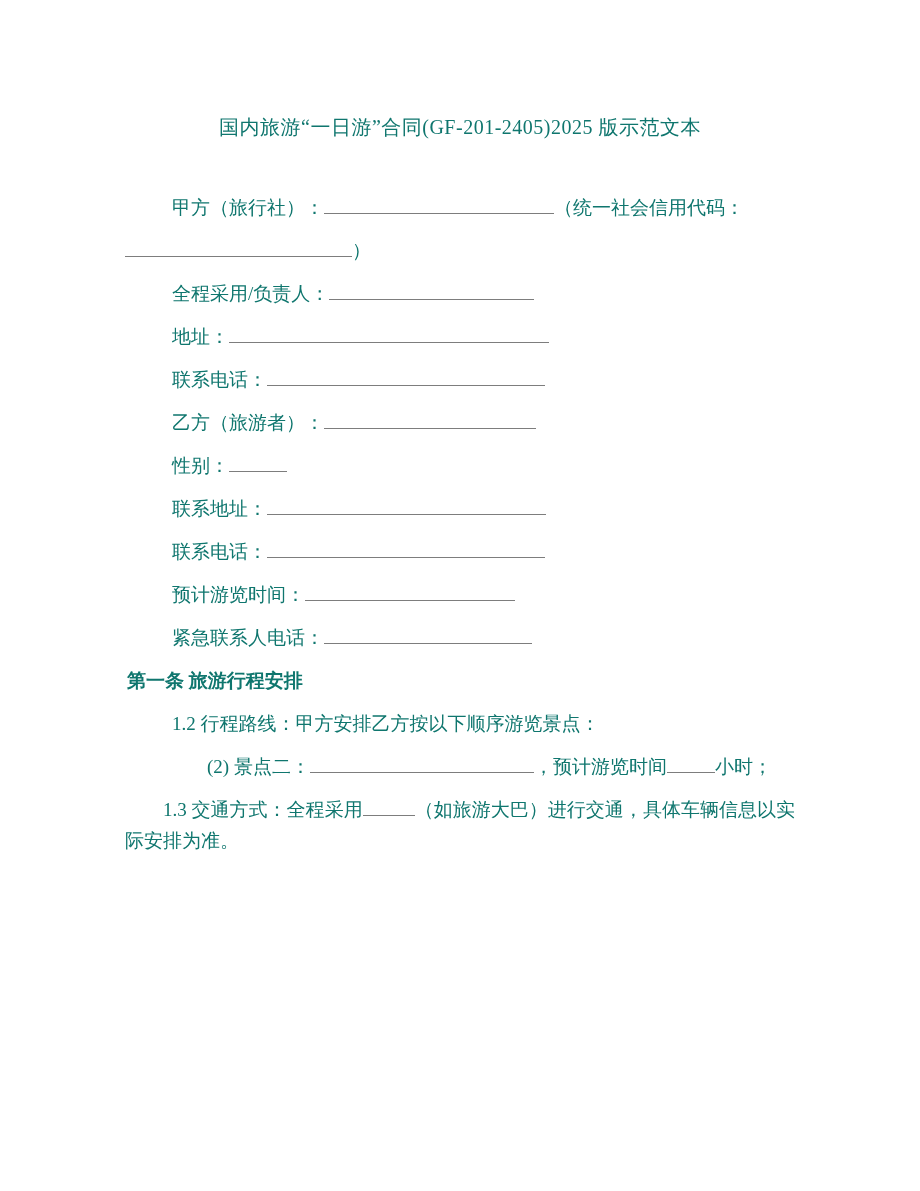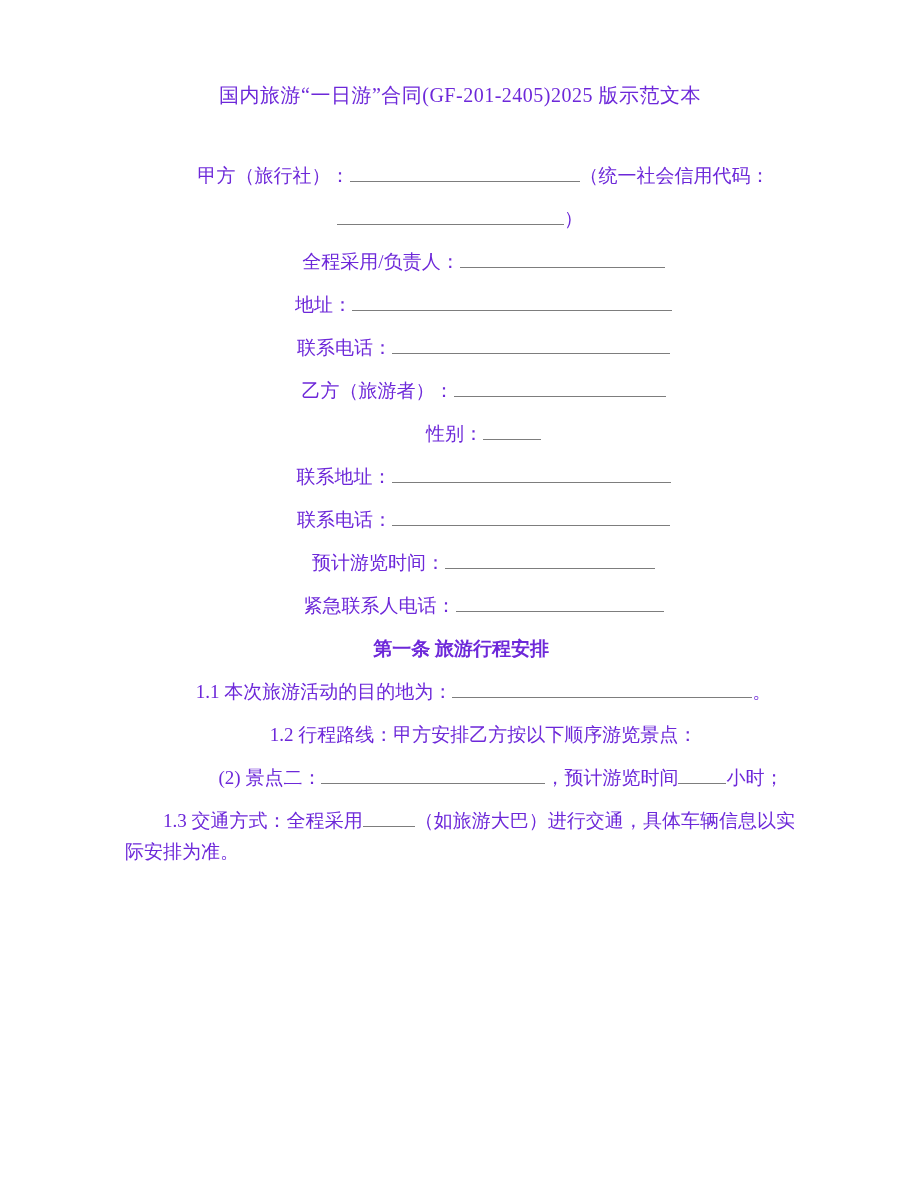--- a/index.html
+++ b/index.html
@@ -2,42 +2,41 @@
 <html><head>
 <meta charset="utf-8">
 <style>
   html,body { margin:0; padding:0; background:#e8e8e8; }
   .page {
     position:relative;
     width:920px; height:1191px;
     margin:0 auto;
     background:#ffffff;
     font-family:"Liberation Serif","DejaVu Serif",serif;
-    color:#6d28d9;
+    color:#0f766e;
     box-sizing:border-box;
-    padding-top:80px;
+    padding-top:112px;
     overflow:hidden;
   }
   .content {
     width:670px;
     margin-left:125px;
   }
   .doc-title {
     font-size:20px;
     font-weight:normal;
     line-height:31px;
     margin:0 0 49px 0;
     text-align:center;
     letter-spacing:0.5px;
   }
   .line {
     font-size:19px;
     line-height:31px;
     margin:0 0 12px 0;
-    text-align:center;
   }
   .indent-field { padding-left:47px; white-space:nowrap; }
   .indent-item  { padding-left:82px; white-space:nowrap; }
   .no-indent    { padding-left:0; white-space:nowrap; }
   .para {
     text-indent:38px;
     text-align:justify;
     white-space:normal;
   }
   .heading { font-weight:bold; padding-left:2px; }
@@ -60,19 +59,18 @@
         <p class="line indent-field"><span>全程采用/负责人：</span><span class="blank" style="width: 205px;"></span></p>
         <p class="line indent-field"><span>地址：</span><span class="blank" style="width: 320px;"></span></p>
         <p class="line indent-field"><span>联系电话：</span><span class="blank" style="width: 278px;"></span></p>
         <p class="line indent-field"><span>乙方（旅游者）：</span><span class="blank" style="width: 212px;"></span></p>
         <p class="line indent-field"><span>性别：</span><span class="blank" style="width: 58px;"></span></p>
         <p class="line indent-field"><span>联系地址：</span><span class="blank" style="width: 279px;"></span></p>
         <p class="line indent-field"><span>联系电话：</span><span class="blank" style="width: 278px;"></span></p>
         <p class="line indent-field"><span>预计游览时间：</span><span class="blank" style="width: 210px;"></span></p>
         <p class="line indent-field"><span>紧急联系人电话：</span><span class="blank" style="width: 208px;"></span></p>
         <p class="line heading"><span>第一条 旅游行程安排</span></p>
-        <p class="line indent-field"><span>1.1 本次旅游活动的目的地为：</span><span class="blank" style="width: 300px;"></span><span>。</span></p>
         <p class="line indent-field"><span>1.2 行程路线：甲方安排乙方按以下顺序游览景点：</span></p>
         <p class="line indent-item"><span>(2) 景点二：</span><span class="blank" style="width: 224px;"></span><span>，预计游览时间</span><span class="blank" style="width: 48px;"></span><span>小时；</span></p>
         <p class="line para"><span>1.3 交通方式：全程采用</span><span class="blank" style="width: 52px;"></span><span>（如旅游大巴）进行交通，具体车辆信息以实际安排为准。</span></p>
       </div>
   </div>
 </div>
 
 </body></html>

